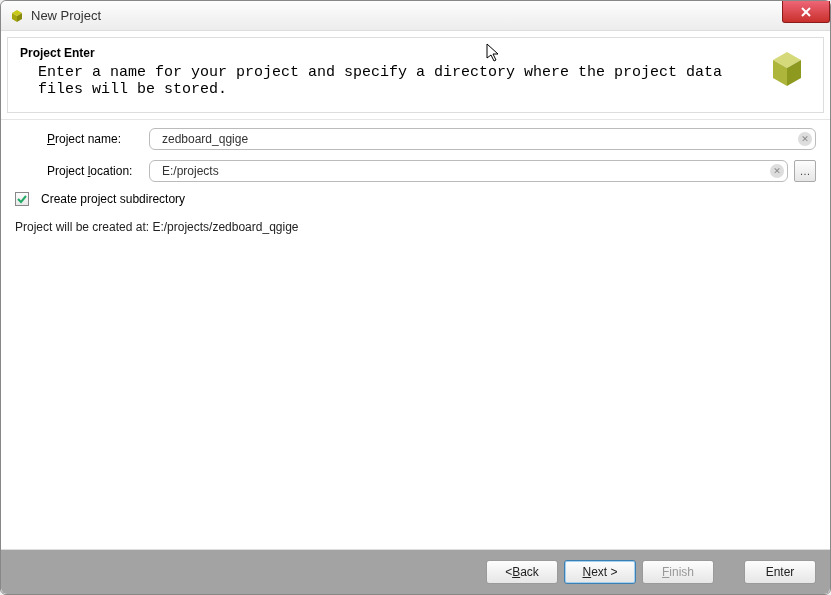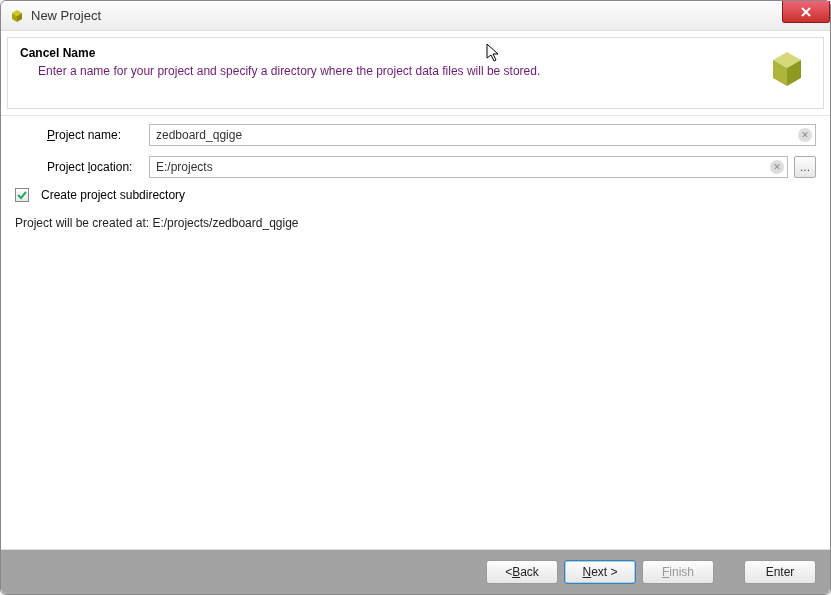--- a/index.html
+++ b/index.html
@@ -69,22 +69,23 @@
     position: relative;
   }
   .header-text { flex: 1; }
   .header-title {
     font-weight: bold;
     font-size: 12px;
     margin-bottom: 4px;
   }
   .header-desc {
     padding-left: 18px;
-    font-size: 12px;
-    color: #701a75;
+    font-size: 15px;
+    color: #000000;
+    font-family: Liberation Mono, monospace;
   }
   .header-logo {
     width: 48px;
     height: 48px;
     display: flex;
     align-items: center;
     justify-content: center;
   }
   .content {
     flex: 1;
@@ -103,22 +104,22 @@
     font-size: 12px;
   }
   .input-wrap {
     flex: 1;
     position: relative;
   }
   .text-input {
     width: 100%;
     height: 22px;
     border: 1px solid #bbb;
-    border-radius: 0;
-    padding: 2px 22px 2px 6px;
+    border-radius: 6px;
+    padding: 2px 22px 2px 12px;
     font-size: 12px;
     background: #fff;
     color: #333;
   }
   .clear-icon {
     position: absolute;
     right: 4px;
     top: 50%;
     transform: translateY(-50%);
     width: 14px; height: 14px;
@@ -222,21 +223,21 @@
     <div class="close-btn">
       <svg width="12" height="10" viewBox="0 0 12 10">
           <line x1="2" y1="1" x2="10" y2="9"></line>
           <line x1="10" y1="1" x2="2" y2="9"></line>
         </svg>
     </div>
   </div>
 
   <div class="header-panel">
     <div class="header-text">
-      <div class="header-title">Cancel Name</div>
+      <div class="header-title">Project Enter</div>
       <div class="header-desc">Enter a name for your project and specify a directory where the project data files will be stored.</div>
     </div>
     <div class="header-logo">
       <svg width="44" height="44" viewBox="0 0 44 44">
         <path d="M22 4 L36 12 L22 20 L8 12 Z" fill="#d6d97a"></path>
         <path d="M8 12 L22 20 L22 38 L8 30 Z" fill="#aeb53b"></path>
         <path d="M36 12 L22 20 L22 38 L36 30 Z" fill="#8e9a1f"></path>
       </svg>
     </div>
     <svg class="cursor" width="16" height="20" viewBox="0 0 16 20">

